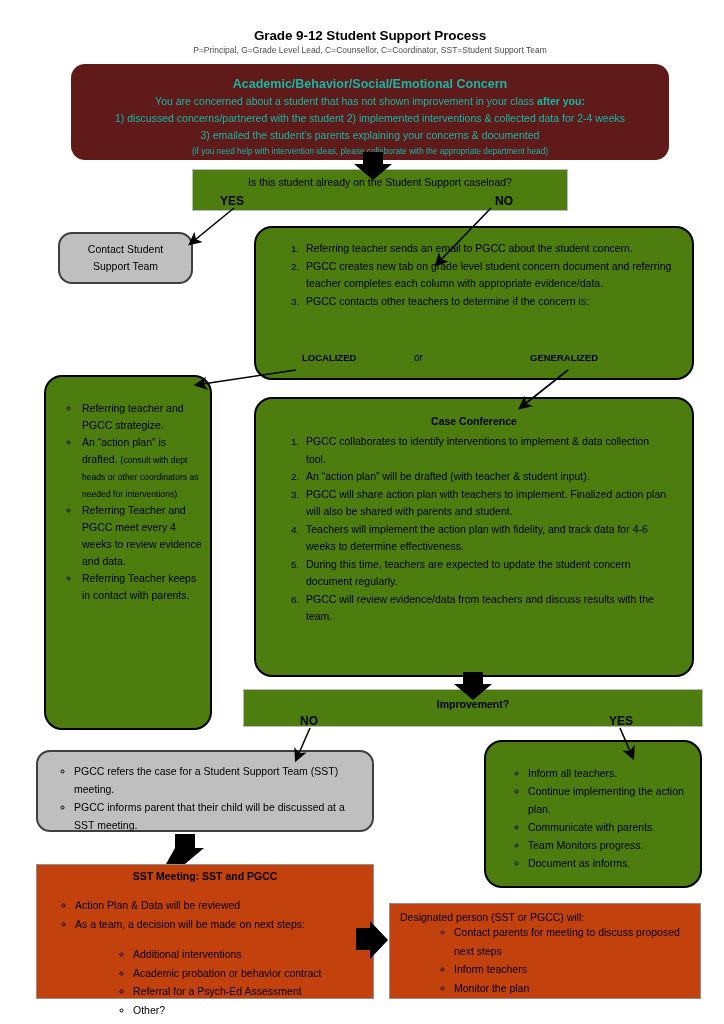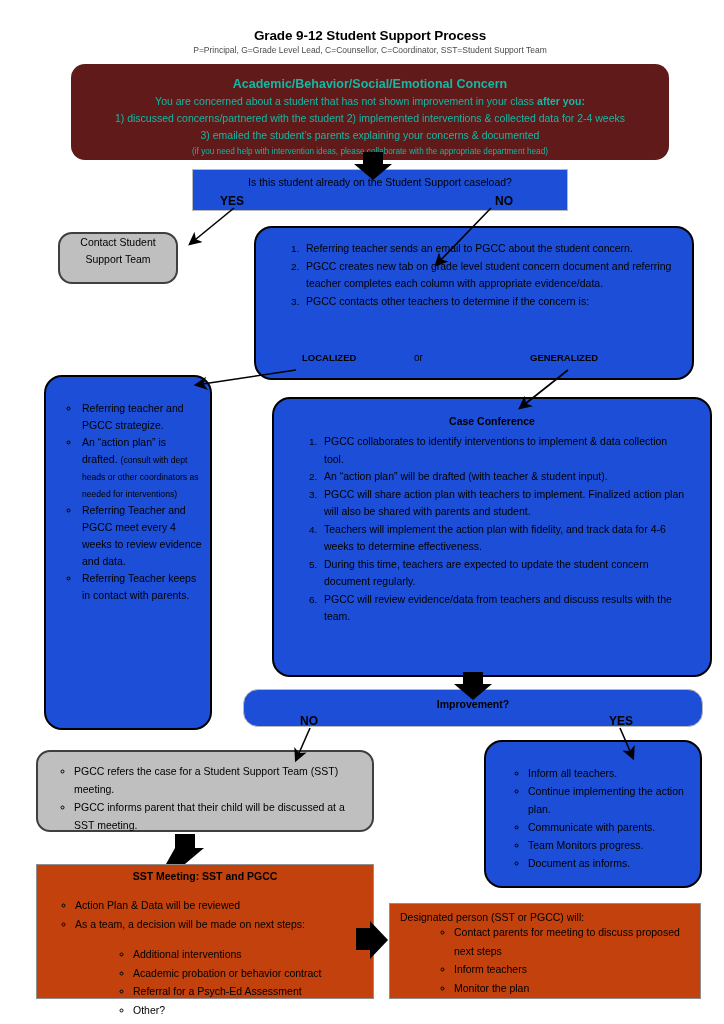--- a/index.html
+++ b/index.html
@@ -61,21 +61,21 @@
   .banner-l1 { font-size: 10.5px; line-height: 17px; }
   .banner-l2 { font-size: 10.5px; line-height: 17px; }
   .banner-l3 { font-size: 10.5px; line-height: 17px; }
   .banner-l4 { font-size: 8.2px; line-height: 16px; }
   .banner b { font-weight: bold; }
 
   
   .box {
     position: absolute;
     box-sizing: border-box;
-    background: #1d4ed8;
+    background: #4d7c0f;
   }
   .box-thin {
     border: 1px solid #b9b9b9;
   }
   .box-round {
     border: 2px solid #000000;
     border-radius: 18px;
   }
   .box-gray-round {
     background: #bfbfbf;
@@ -98,22 +98,22 @@
     font-size: 12px;
     font-weight: bold;
   }
   #lbl-yes { left: 212px; top: 194px; }
   #lbl-no  { left: 487px; top: 194px; }
   #lbl-no2 { left: 292px; top: 714px; font-size: 12px; font-weight: bold; position: absolute; }
   #lbl-yes2{ left: 601px; top: 714px; font-size: 12px; font-weight: bold; position: absolute; }
 
   
   #contact-sst {
-    left: 50px; top: 232px; width: 120px; height: 52px;
-    display: flex; justify-content: center;
+    left: 50px; top: 232px; width: 135px; height: 52px;
+    display: flex; align-items: center; justify-content: center;
     text-align: center; font-size: 10.5px; line-height: 17px;
   }
 
   
   #no-branch { left: 246px; top: 226px; width: 440px; height: 154px; }
   #no-branch ol {
     margin: 0; padding: 12px 18px 0 46px;
     font-size: 10.5px; line-height: 17.5px;
   }
   #no-branch ol li { padding-left: 4px; margin-bottom: 0px; }
@@ -130,33 +130,33 @@
   #localized-box { left: 36px; top: 375px; width: 168px; height: 355px; }
   #localized-box ul {
     margin: 0; padding: 23px 8px 0 34px;
     list-style-type: circle;
     font-size: 10.5px; line-height: 17px;
   }
   #localized-box ul li { margin-bottom: 0; padding-left: 2px; }
   #localized-box .small { font-size: 8.6px; line-height: 14.5px; }
 
   
-  #case-conf { left: 246px; top: 397px; width: 440px; height: 280px; margin-left: 18px; }
+  #case-conf { left: 246px; top: 397px; width: 440px; height: 280px; }
   .cc-title {
     position: absolute; left: 0; top: 16px; width: 100%;
     text-align: center; font-size: 10.5px; font-weight: bold;
   }
   #case-conf ol {
     margin: 0; padding: 34px 22px 0 46px;
     font-size: 10.5px; line-height: 17.5px;
   }
   #case-conf ol li { padding-left: 4px; }
 
   
-  #improvement { left: 235px; top: 689px; width: 460px; height: 38px; border-radius: 15px; }
+  #improvement { left: 235px; top: 689px; width: 460px; height: 38px; }
   .imp-label {
     position: absolute; left: 0; top: 8px; width: 100%;
     text-align: center; font-size: 10.5px; font-weight: bold;
   }
 
   
   #no-result { left: 28px; top: 750px; width: 338px; height: 82px; }
   #no-result ul {
     margin: 0; padding: 10px 14px 0 36px;
     list-style-type: circle; font-size: 10.5px; line-height: 18px;

